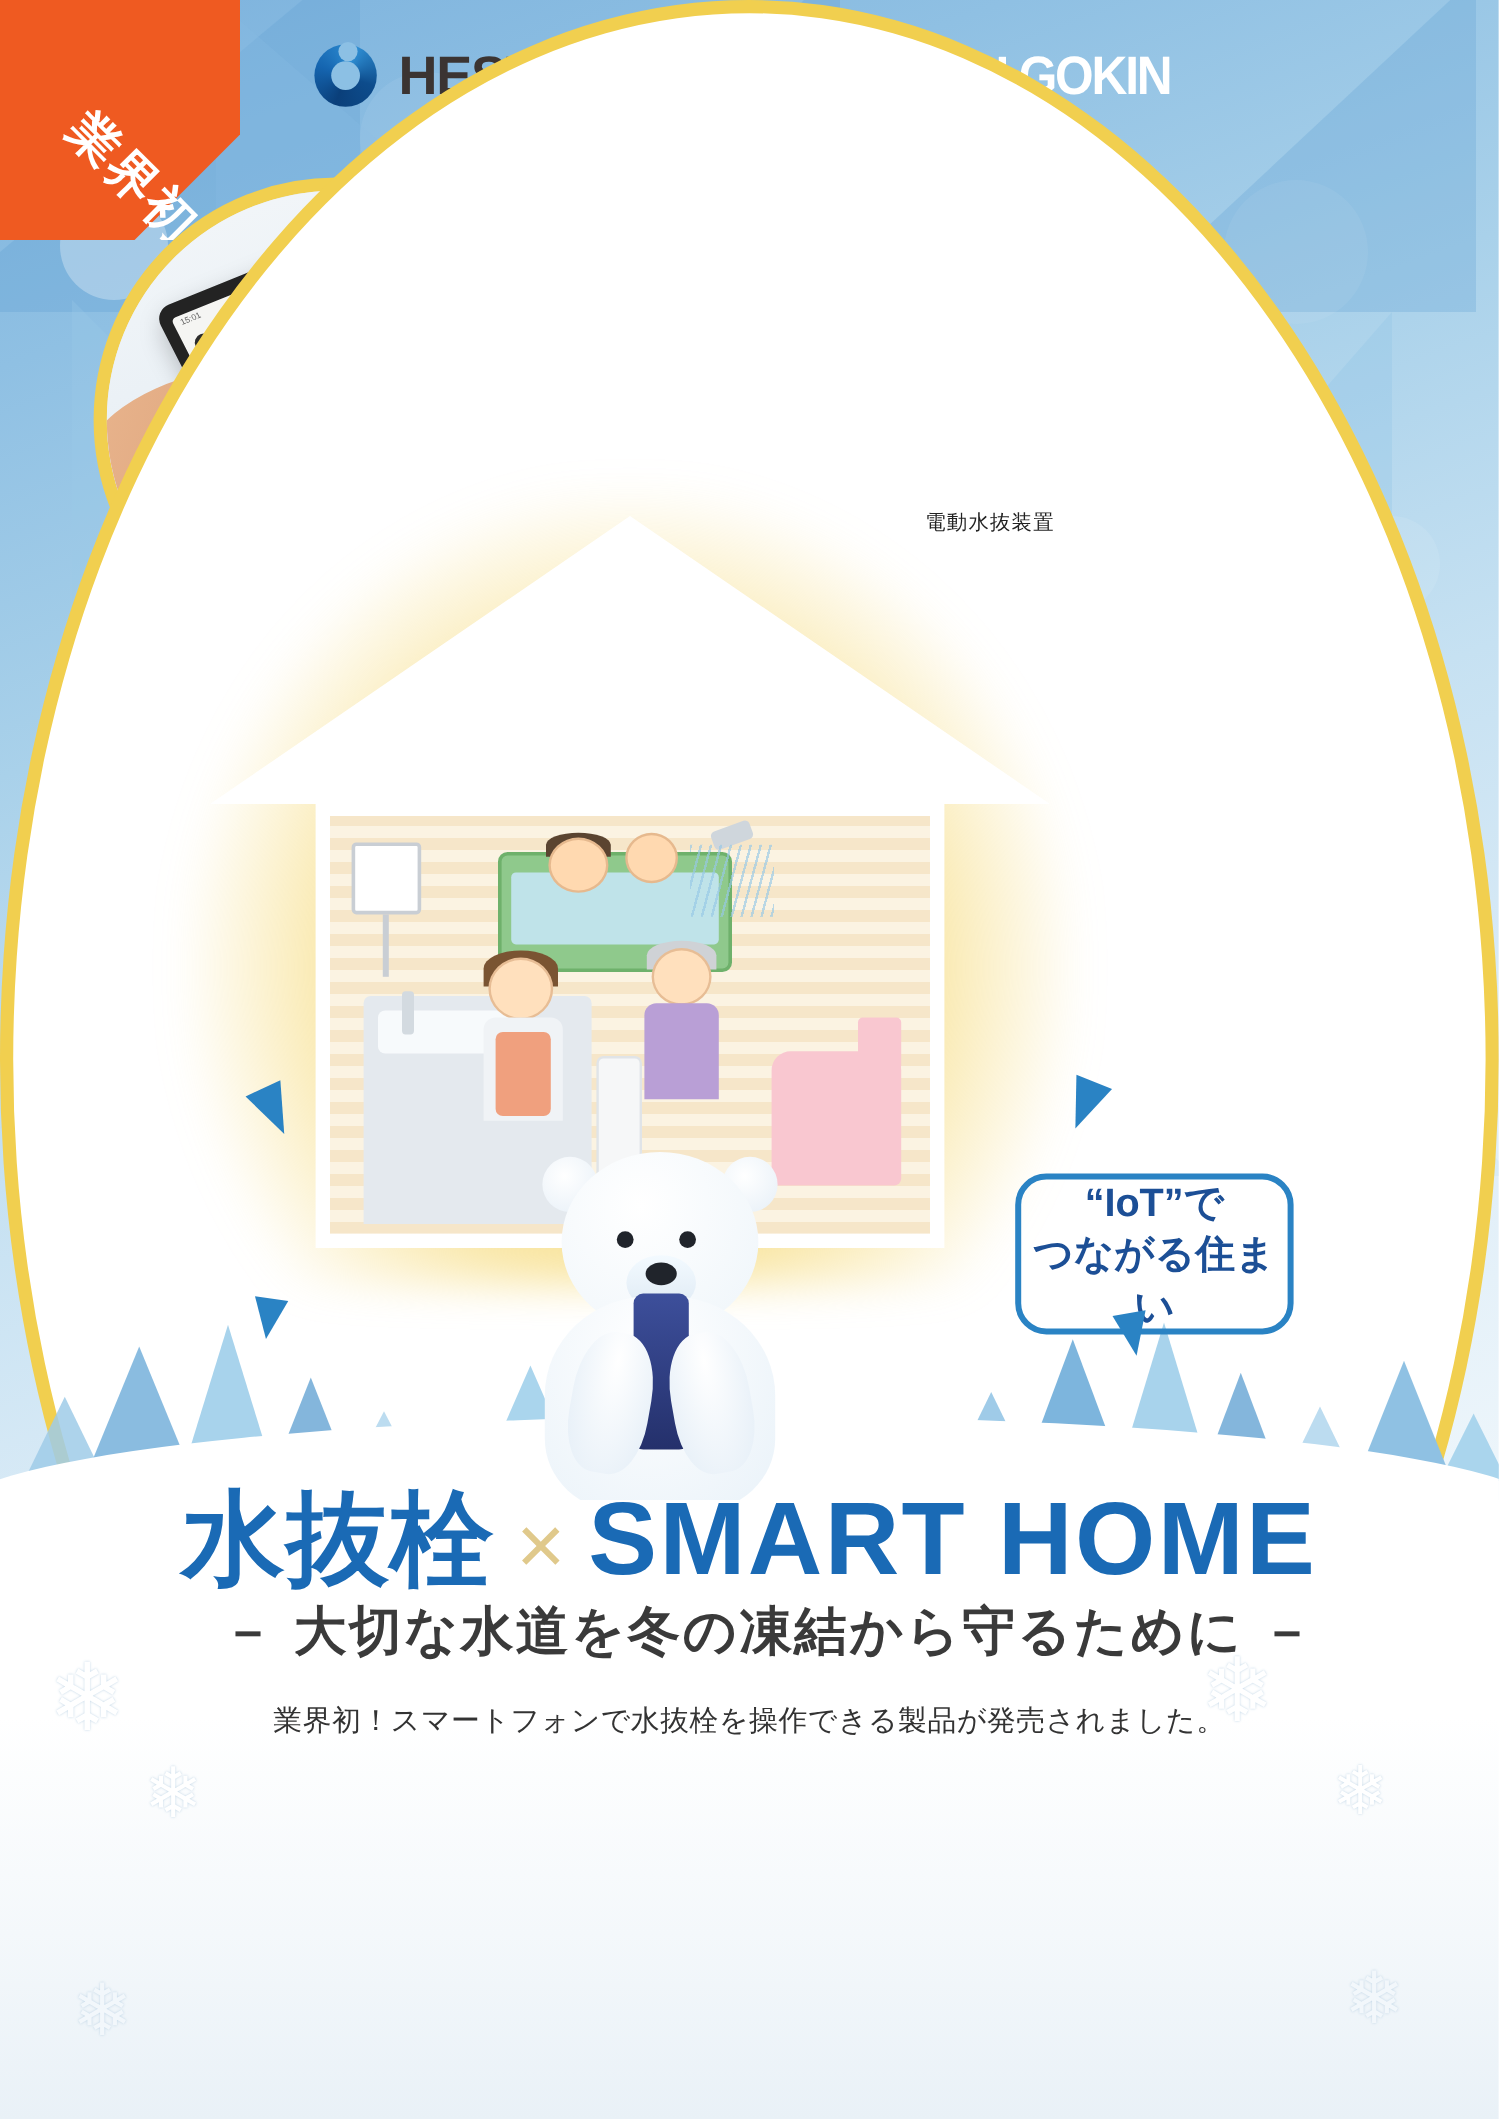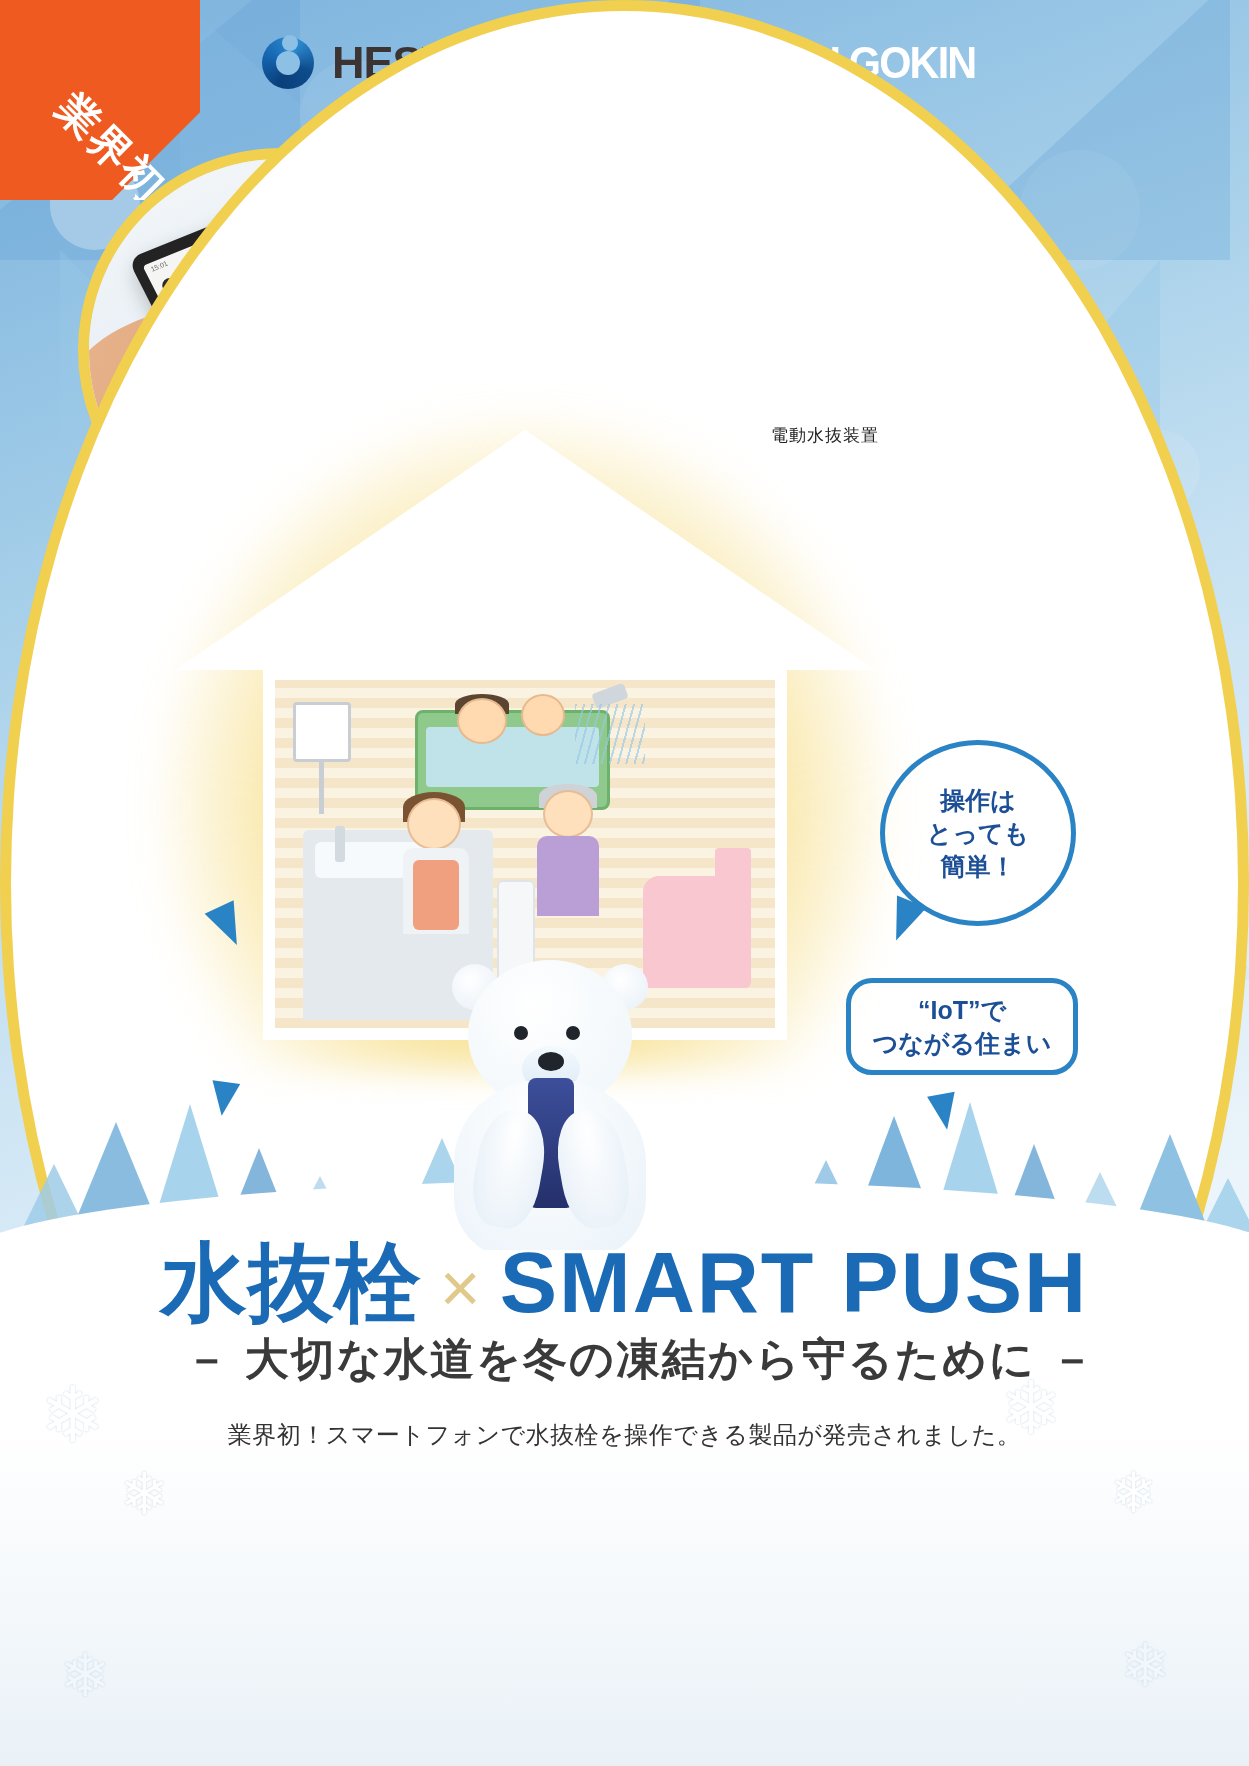--- a/index.html
+++ b/index.html
@@ -230,21 +230,21 @@
     position:absolute; border:5px solid #2a83c4; color:#1c4f96;
     display:flex; align-items:center; justify-content:center; text-align:center;
     font-weight:bold; line-height:1.32; z-index:4;
     background:transparent;
   }
   .bubble.round { border-radius:50%; }
   .bubble.rect  { border-radius:26px; }
   #b-smart  { left:60px;  top:748px;  width:210px; height:190px; font-size:25px; }
   #b-away   { left:88px;  top:978px;  width:258px; height:110px; font-size:25px; }
   #b-easy   { left:880px; top:740px;  width:196px; height:186px; font-size:25px; }
-  #b-iot    { left:846px; top:978px;  width:232px; height:97px; font-size:25px; }
+  #b-iot    { left:846px; top:978px;  width:232px; height:134px; font-size:33px; }
   .tail { position:absolute; width:0;height:0; z-index:4; }
   #t-smart { left:212px; top:905px; border-left:16px solid transparent; border-right:16px solid transparent; border-top:42px solid #2a83c4; transform:rotate(-25deg); }
   #t-away  { left:210px; top:1082px; border-left:14px solid transparent; border-right:14px solid transparent; border-top:34px solid #2a83c4; transform:rotate(8deg); }
   #t-easy  { left:888px; top:900px; border-left:16px solid transparent; border-right:16px solid transparent; border-top:42px solid #2a83c4; transform:rotate(22deg); }
   #t-iot   { left:930px; top:1094px; border-left:14px solid transparent; border-right:14px solid transparent; border-top:36px solid #2a83c4; transform:rotate(-10deg); }
 
   
   .ice-band { position:absolute; left:0; top:1110px; width:1249px; height:180px; z-index:2; }
   .peak { position:absolute; bottom:56px; width:0; height:0; }
   .snowfield { position:absolute; left:-40px; bottom:-10px; width:1330px; height:120px;
@@ -435,25 +435,20 @@
       <div class="toilet">
         <div class="toilet-tank"></div>
       </div>
     </div>
   </div>
 
   <div class="tail" id="t-smart"></div>
 
   <div class="tail" id="t-away"></div>
 
-  <div class="bubble round" id="b-easy">
-    <span style="white-space:pre-line;">操作は
-とっても
-簡単！</span>
-  </div>
   <div class="tail" id="t-easy"></div>
 
   <div class="bubble rect" id="b-iot">
     <span style="white-space:pre-line;">“IoT”で
 つながる住まい</span>
   </div>
   <div class="tail" id="t-iot"></div>
 
   <div class="bear">
     <div class="bear-ear l"></div>
@@ -482,21 +477,21 @@
     <div class="peak" style="left:930px; border-left:40px solid transparent;border-right:40px solid transparent;border-bottom:132px solid #a8d3ec;"></div>
     <div class="peak" style="left:1000px;border-left:34px solid transparent;border-right:34px solid transparent;border-bottom:90px solid #6ea9d6;opacity:.85;"></div>
     <div class="peak" style="left:1070px;border-left:30px solid transparent;border-right:30px solid transparent;border-bottom:62px solid #bcdcf0;"></div>
     <div class="peak" style="left:1130px;border-left:40px solid transparent;border-right:40px solid transparent;border-bottom:100px solid #8fc1e3;"></div>
     <div class="peak" style="left:1200px;border-left:28px solid transparent;border-right:28px solid transparent;border-bottom:56px solid #aad5ed;"></div>
     <div class="snowfield"></div>
   </div>
 
   <div class="bottom">
     <div class="main-title">
-      <span class="ja">水抜栓</span><span class="x">×</span><span class="en">SMART PUSH</span>
+      <span class="ja">水抜栓</span><span class="x">×</span><span class="en">SMART HOME</span>
     </div>
     <div class="sub-title">－ 大切な水道を冬の凍結から守るために －</div>
     <div class="body-copy">
       <div>業界初！スマートフォンで水抜栓を操作できる製品が発売されました。</div>
     </div>
   </div>
 
   <div class="flake" style="left:40px;  top:1370px; font-size:78px;">❄</div>
   <div class="flake" style="left:120px; top:1460px; font-size:58px;">❄</div>
   <div class="flake" style="left:1000px;top:1365px; font-size:74px;">❄</div>

